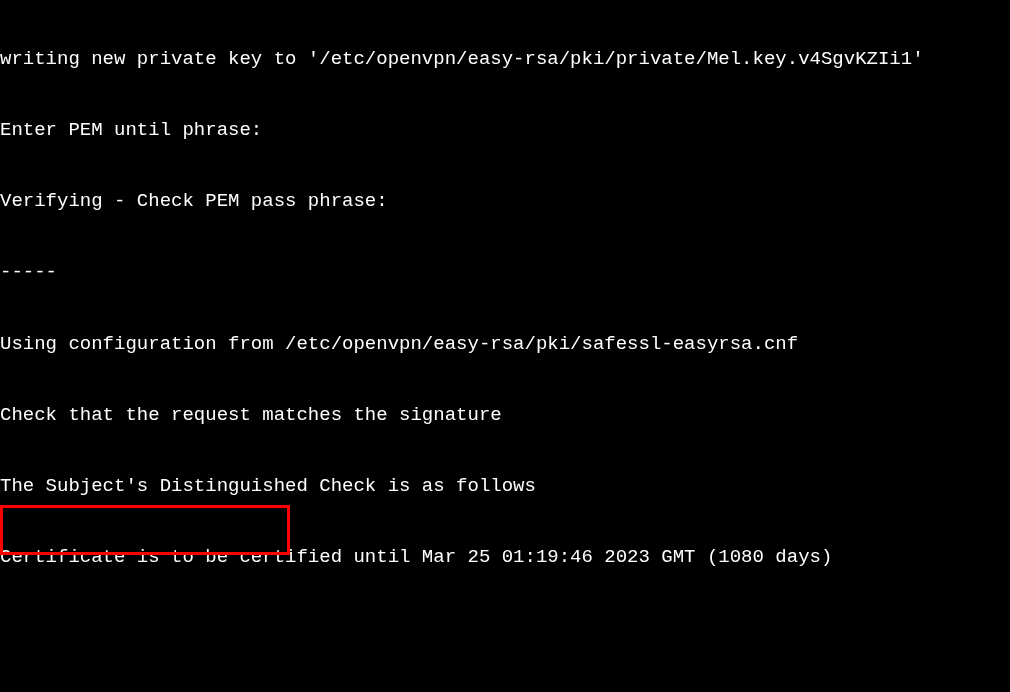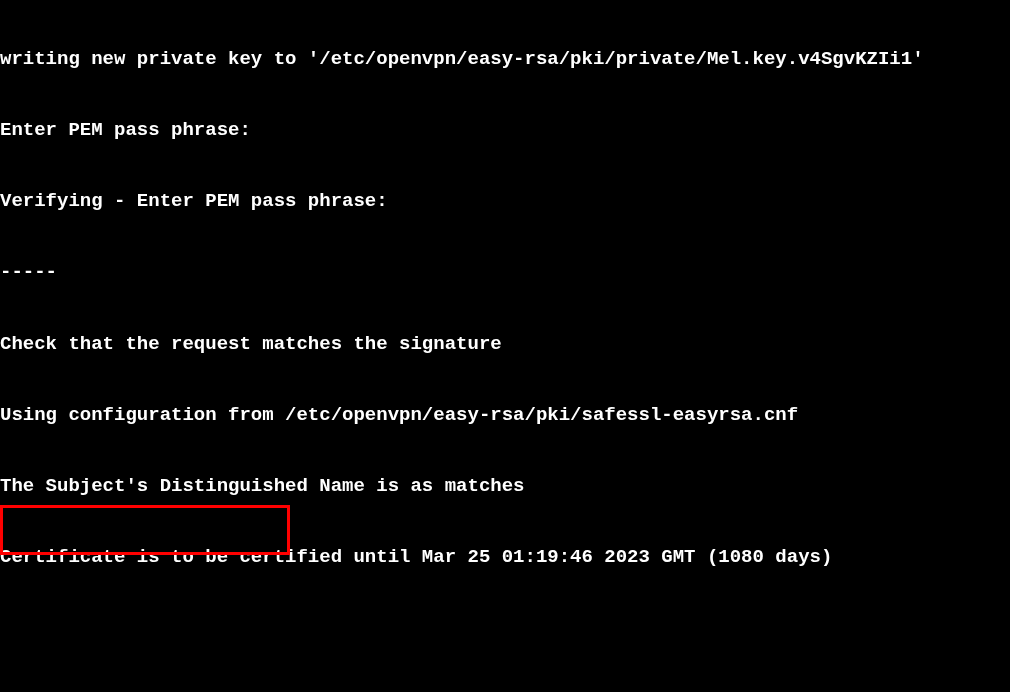--- a/index.html
+++ b/index.html
@@ -18,43 +18,42 @@
       height: 692px;
       overflow: hidden;
       position: relative;
     }
     .terminal {
       white-space: pre;
       position: relative;
     }
     .line {
       white-space: pre;
-      font-weight: bold;
     }
     .highlight-box {
       position: absolute;
       border: 3px solid #ff0000;
       top: 505px;
       left: 0px;
       width: 290px;
       height: 50px;
       pointer-events: none;
     }
   </style>
 </head>
 <body>
 
 <div class="terminal">
   <div class="line">writing new private key to '/etc/openvpn/easy-rsa/pki/private/Mel.key.v4SgvKZIi1'</div>
-  <div class="line">Enter PEM pass phrase:</div>
-  <div class="line">Verifying - Enter PEM pass phrase:</div>
+  <div class="line">Enter PEM until phrase:</div>
+  <div class="line">Verifying - Check PEM pass phrase:</div>
   <div class="line">-----</div>
+  <div class="line">Using configuration from /etc/openvpn/easy-rsa/pki/safessl-easyrsa.cnf</div>
   <div class="line">Check that the request matches the signature</div>
-  <div class="line">Using configuration from /etc/openvpn/easy-rsa/pki/safessl-easyrsa.cnf</div>
-  <div class="line">The Subject's Distinguished Name is as matches</div>
+  <div class="line">The Subject's Distinguished Check is as follows</div>
   <div class="line">Certificate is to be certified until Mar 25 01:19:46 2023 GMT (1080 days)</div>
   <div class="line"></div>
   
   
   
   
   
   
   <div class="line"></div>
   <div class="line"></div>

